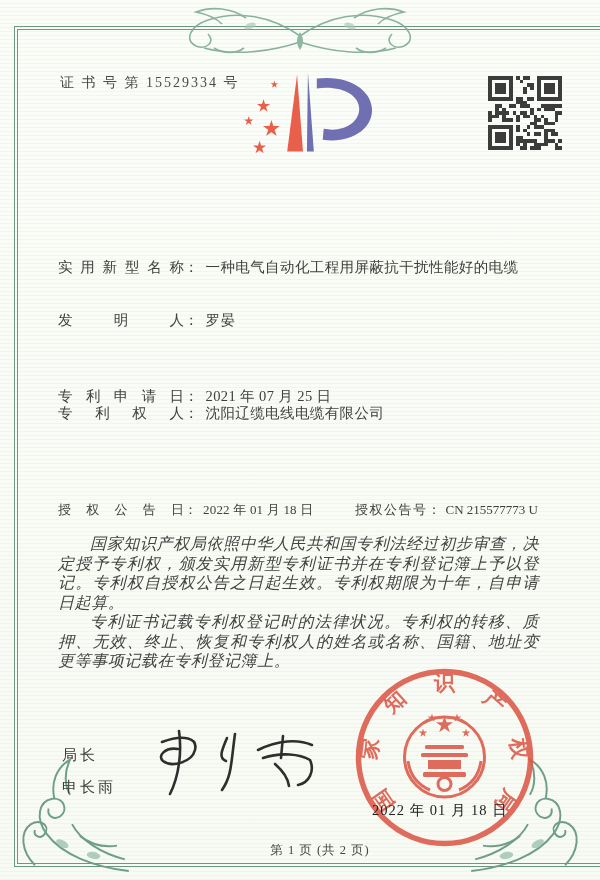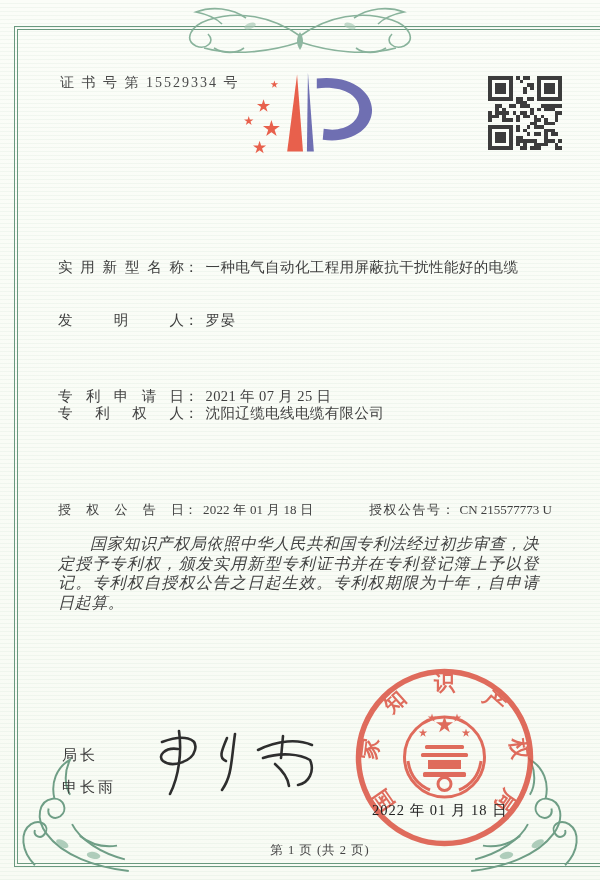--- a/index.html
+++ b/index.html
@@ -20,21 +20,21 @@
   .title{
     position:absolute;left:0;right:0;top:176px;text-align:center;
     font-size:33px;font-weight:600;letter-spacing:13px;text-indent:13px;color:#3e3e3e;
   }
   .row{position:absolute;left:58px;font-size:14.5px;white-space:nowrap;color:#3f3f3f;}
   .lab{display:inline-block;width:126px;text-align:justify;text-align-last:justify;-moz-text-align-last:justify;vertical-align:bottom;}
   .col{display:inline-block;}
   .val{margin-left:7px;letter-spacing:0.4px;}
   .row-grant{font-size:13px;}
   .valfix{display:inline-block;width:150px;margin-left:6px;letter-spacing:0.2px;}
-  .lab2{display:inline-block;letter-spacing:1.5px;margin-left:16px;}
+  .lab2{display:inline-block;letter-spacing:1.5px;margin-left:2px;}
   .val2{margin-left:5px;}
   .paras{position:absolute;left:58px;top:534px;width:481px;font-size:16px;line-height:19.5px;
          letter-spacing:0.6px;text-align:justify;font-style:italic;color:#424242;}
   .paras p{margin:0;text-indent:2em;}
   .director-title{position:absolute;left:62px;top:746px;font-size:15px;letter-spacing:3px;color:#3b3b3b;}
   .director-name{position:absolute;left:62px;top:778px;font-size:15px;letter-spacing:3px;color:#3b3b3b;}
   .sig{position:absolute;left:132px;top:726px;}
   .seal{position:absolute;left:352px;top:665px;opacity:0.88;}
   .seal-date{position:absolute;left:372px;top:801px;font-size:14.5px;letter-spacing:1px;color:#222;z-index:5;}
   .footer{position:absolute;left:0;right:0;top:842px;text-align:center;font-size:12.5px;letter-spacing:1px;color:#444;}
@@ -256,20 +256,21 @@
   </div>
   <div class="row" style="top:404px">
     <span class="lab">专利权人</span><span class="col">：</span><span class="val">沈阳辽缆电线电缆有限公司</span>
   </div>
   <div class="row row-grant" style="top:501px">
     <span class="lab">授权公告日</span><span class="col">：</span><span class="valfix">2022 年 01 月 18 日</span><span class="lab2">授权公告号</span><span class="col">：</span><span class="val2">CN 215577773 U</span>
   </div>
 
   <div class="paras">
     <p>国家知识产权局依照中华人民共和国专利法经过初步审查，决定授予专利权，颁发实用新型专利证书并在专利登记簿上予以登记。专利权自授权公告之日起生效。专利权期限为十年，自申请日起算。</p>
+    <p>专利证书记载专利权登记时的法律状况。专利权的转移、质押、无效、终止、恢复和专利权人的姓名或名称、国籍、地址变更等事项记载在专利登记簿上。</p>
   </div>
 
   <div class="director-title">局长</div>
   <div class="director-name">申长雨</div>
 
   <svg class="sig" width="200" height="80" viewBox="0 0 200 80">
     <g fill="none" stroke="#2e2e2e" stroke-width="2.6" stroke-linecap="round">
       <path d="M30 16 C 52 8, 66 12, 63 24 C 60 36, 40 42, 31 35 C 25 30, 33 21, 46 23"></path>
       <path d="M47 5 C 50 26, 47 50, 38 68"></path>
       <path d="M95 12 C 90 24, 86 32, 94 35"></path>

